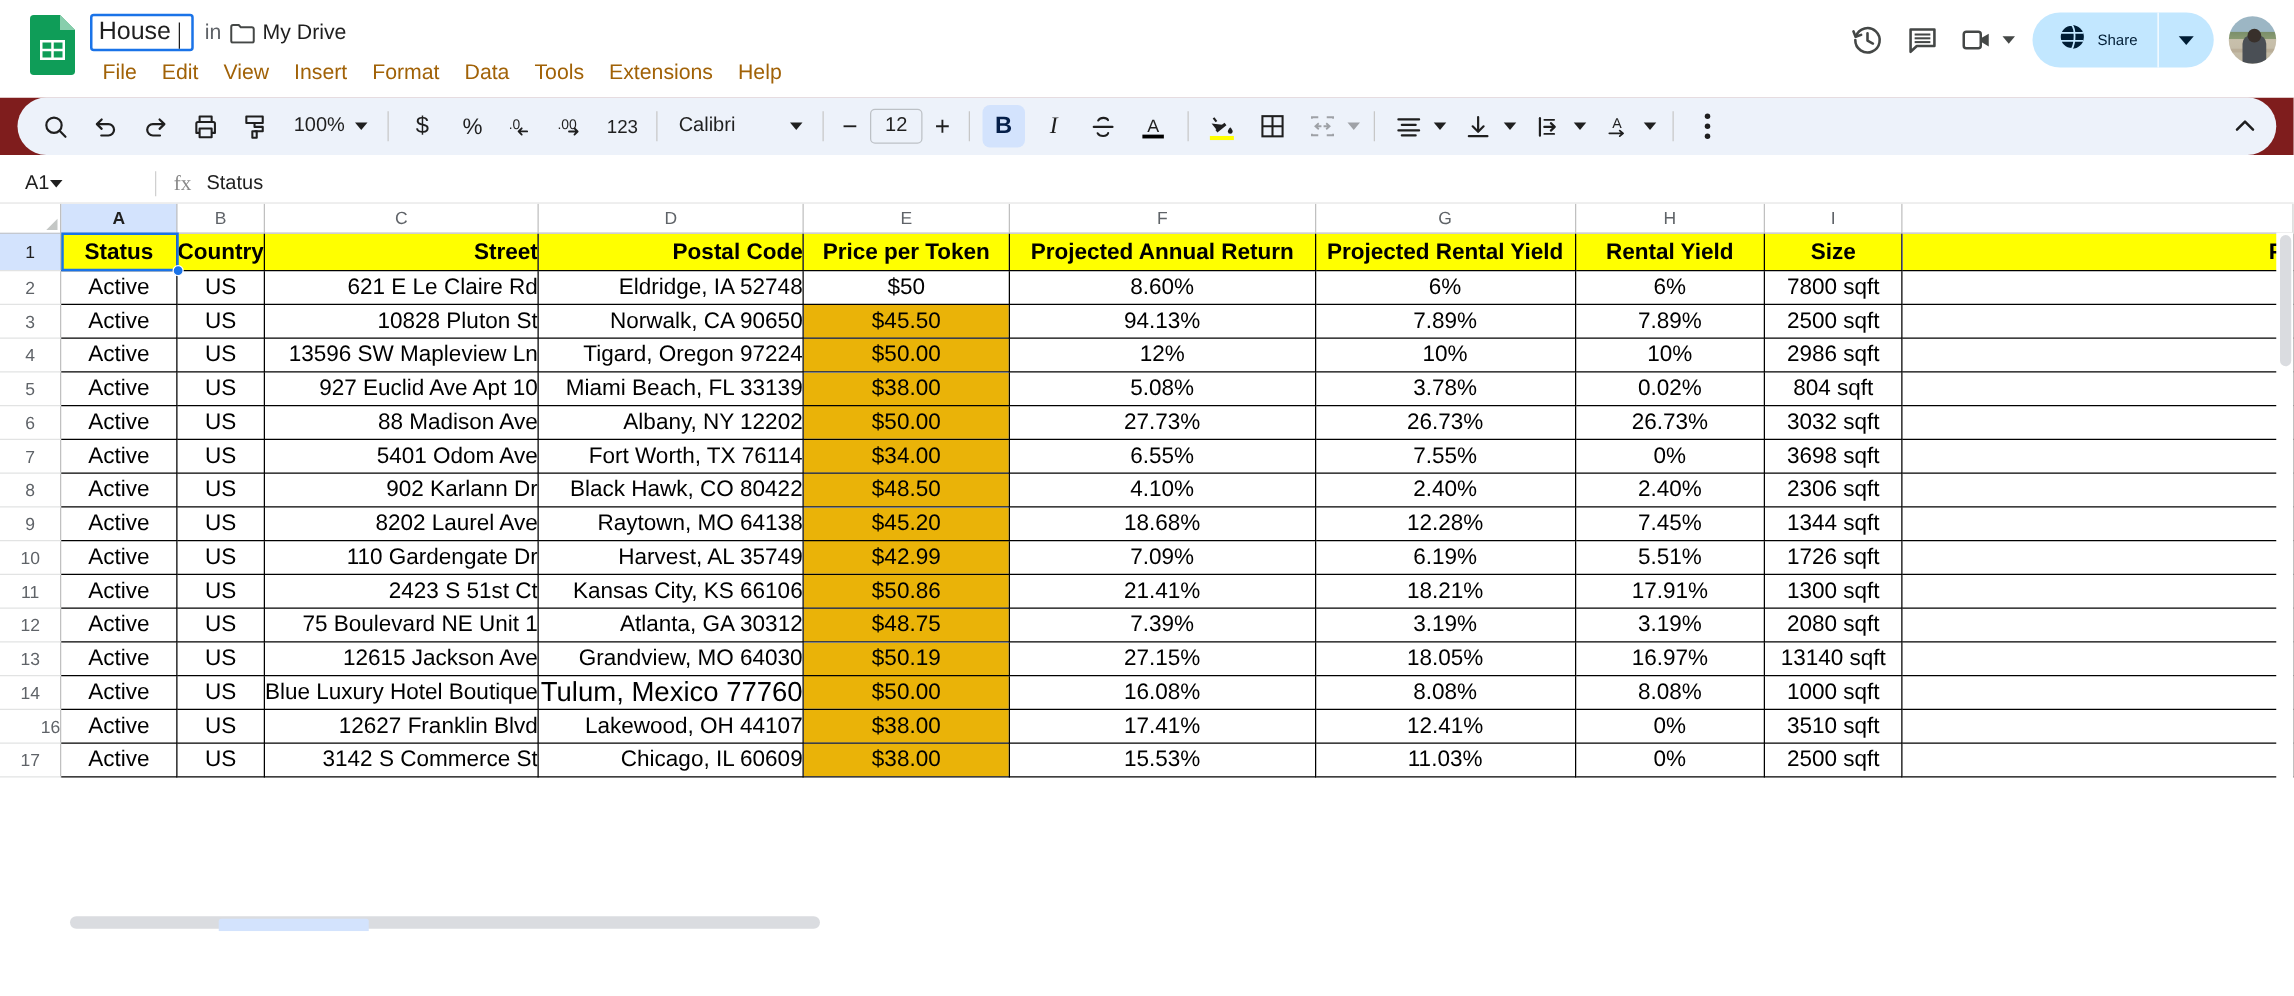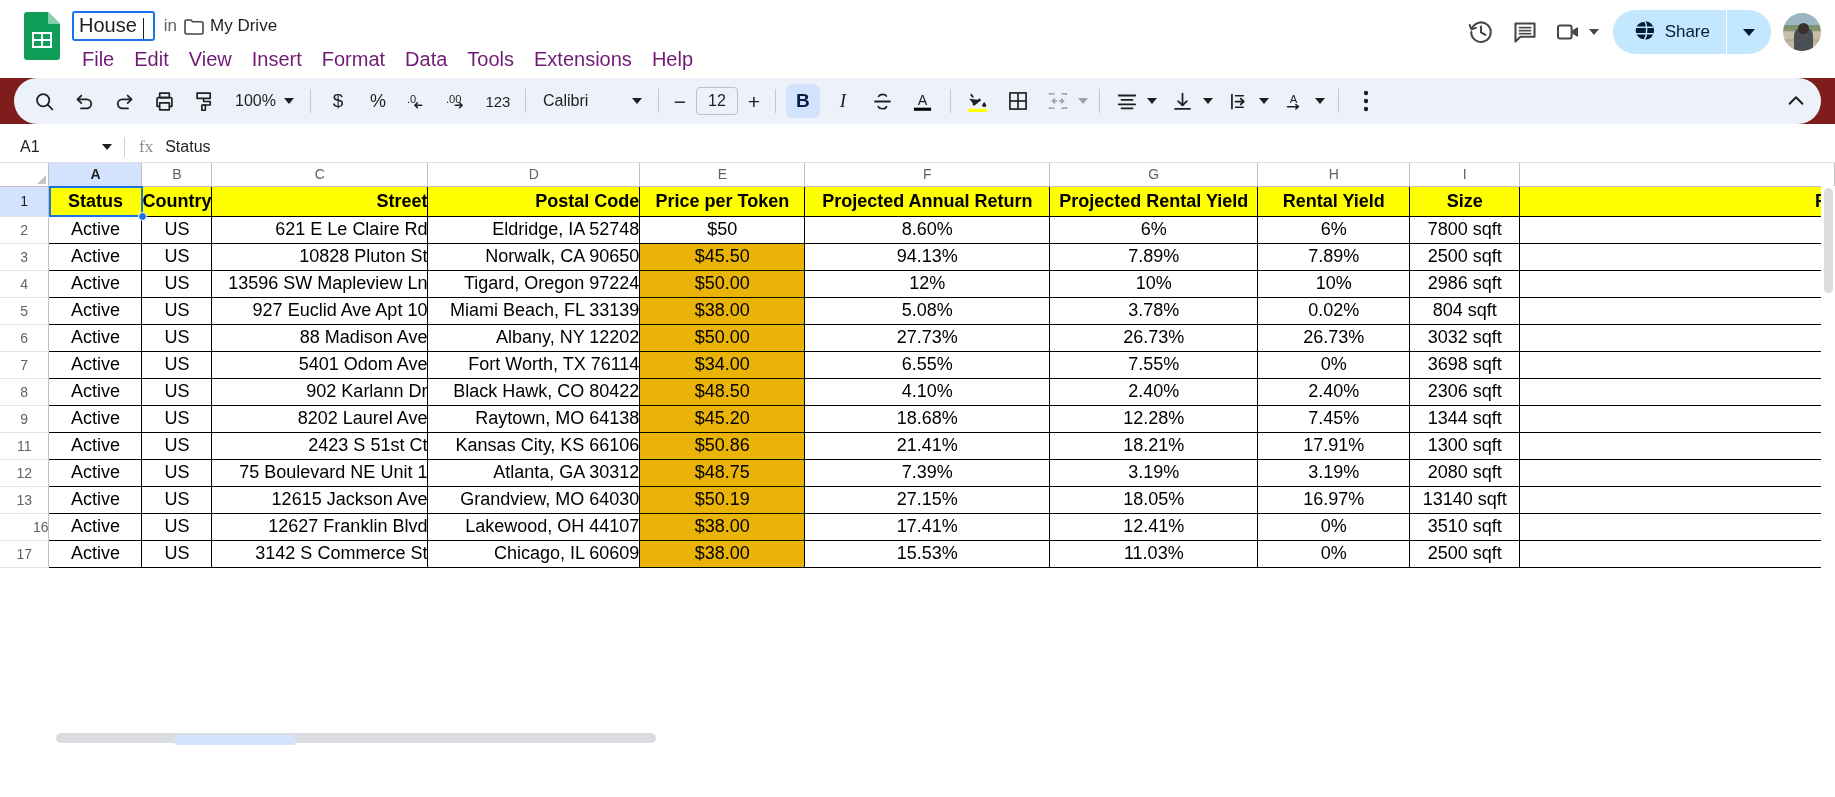--- a/index.html
+++ b/index.html
@@ -55,22 +55,22 @@
   .folder-icon { margin-right: 6px; display:flex; align-items:center; }
   .drive-name { font-size: 17px; color: #1f1f1f; }
 
   .menubar {
     display: flex;
     gap: 2px;
     margin-top: 3px;
     margin-left: 1px;
   }
   .menu-item {
-    font-size: 20px;
-    color: #701a75;
+    font-size: 17px;
+    color: #a16207;
     padding: 3px 9px;
     border-radius: 4px;
     cursor: pointer;
     white-space: nowrap;
   }
 
   .topbar-right {
     position: absolute;
     right: 14px; top: 10px;
     display: flex;
@@ -99,21 +99,21 @@
     border-radius: 100px;
     height: 44px;
     margin-left: 6px;
     cursor: pointer;
   }
   .share-main {
     display: flex; align-items: center; gap: 9px;
     padding: 0 16px 0 20px;
     height: 44px;
   }
-  .share-label { font-size: 17px; color: #001d35; }
+  .share-label { font-size: 12px; color: #001d35; }
   .share-div { width: 1px; height: 44px; background: #ffffff; }
   .share-caret-wrap {
     width: 44px; height: 44px;
     display: flex; align-items: center; justify-content: center;
   }
   .share-caret {
     width: 0; height: 0;
     border-left: 6px solid transparent;
     border-right: 6px solid transparent;
     border-top: 7px solid #001d35;
@@ -211,21 +211,21 @@
   .formula-bar {
     height: 31px;
     display: flex; align-items: center;
     background: #fff;
     border-bottom: 1px solid #e0e0e0;
     margin-top: 8px;
     padding-left: 4px;
   }
   .namebox {
     width: 118px; height: 28px;
-    display: flex; align-items: center; justify-content: space-between;
+    display: flex; align-items: center; justify-content: flex-start;
     padding: 0 10px 0 16px;
     font-size: 16px; color: #1f1f1f;
     cursor: pointer;
   }
   .fbar-sep { width: 1px; height: 20px; background: #d0d0d0; margin: 0 6px 0 2px; }
   .fx {
     font-size: 17px; color: #8a8a8a; 
     font-family: "Liberation Serif", serif;
     padding: 0 12px 0 8px; user-select: none;
   }
@@ -779,20 +779,33 @@
           <td class="cell l">8202 Laurel Ave</td>
           <td class="cell l">Raytown, MO 64138</td>
           <td class="cell c lav">$45.20</td>
           <td class="cell c">18.68%</td>
           <td class="cell c">12.28%</td>
           <td class="cell c">7.45%</td>
           <td class="cell c">1344 sqft</td>
           <td class="cell l">S</td>
         </tr>
         <tr>
+          <td class="rowhead" style="height: 27px;">10</td>
+          <td class="cell c">Active</td>
+          <td class="cell c">US</td>
+          <td class="cell l">110 Gardengate Dr</td>
+          <td class="cell l">Harvest, AL 35749</td>
+          <td class="cell c lav">$42.99</td>
+          <td class="cell c">7.09%</td>
+          <td class="cell c">6.19%</td>
+          <td class="cell c">5.51%</td>
+          <td class="cell c">1726 sqft</td>
+          <td class="cell l">S</td>
+        </tr>
+        <tr>
           <td class="rowhead" style="height: 27px;">11</td>
           <td class="cell c">Active</td>
           <td class="cell c">US</td>
           <td class="cell l">2423 S 51st Ct</td>
           <td class="cell l">Kansas City, KS 66106</td>
           <td class="cell c lav">$50.86</td>
           <td class="cell c">21.41%</td>
           <td class="cell c">18.21%</td>
           <td class="cell c">17.91%</td>
           <td class="cell c">1300 sqft</td>
@@ -815,20 +828,33 @@
           <td class="rowhead" style="height: 27px;">13</td>
           <td class="cell c">Active</td>
           <td class="cell c">US</td>
           <td class="cell l">12615 Jackson Ave</td>
           <td class="cell l">Grandview, MO 64030</td>
           <td class="cell c lav">$50.19</td>
           <td class="cell c">27.15%</td>
           <td class="cell c">18.05%</td>
           <td class="cell c">16.97%</td>
           <td class="cell c">13140 sqft</td>
+          <td class="cell l">S</td>
+        </tr>
+        <tr>
+          <td class="rowhead" style="height: 27px;">14</td>
+          <td class="cell c">Active</td>
+          <td class="cell c">US</td>
+          <td class="cell l">Blue Luxury Hotel Boutique</td>
+          <td class="cell l big">Tulum, Mexico 77760</td>
+          <td class="cell c lav">$50.00</td>
+          <td class="cell c">16.08%</td>
+          <td class="cell c">8.08%</td>
+          <td class="cell c">8.08%</td>
+          <td class="cell c">1000 sqft</td>
           <td class="cell l">S</td>
         </tr>
         <tr>
           <td class="rowhead" style="height: 27px; text-align: right;">16</td>
           <td class="cell c">Active</td>
           <td class="cell c">US</td>
           <td class="cell l">12627 Franklin Blvd</td>
           <td class="cell l">Lakewood, OH 44107</td>
           <td class="cell c lav">$38.00</td>
           <td class="cell c">17.41%</td>

